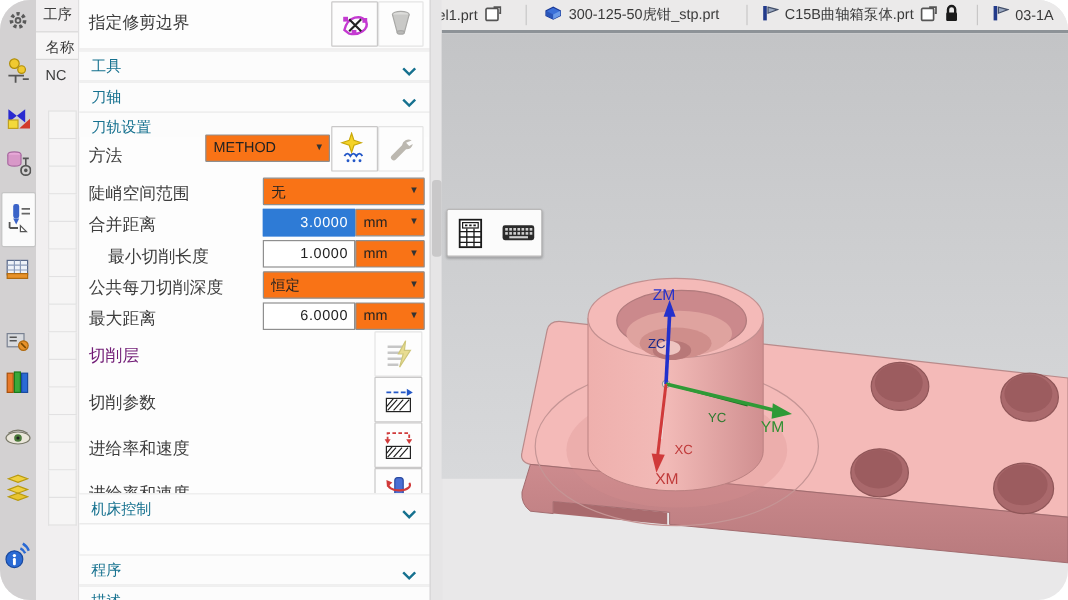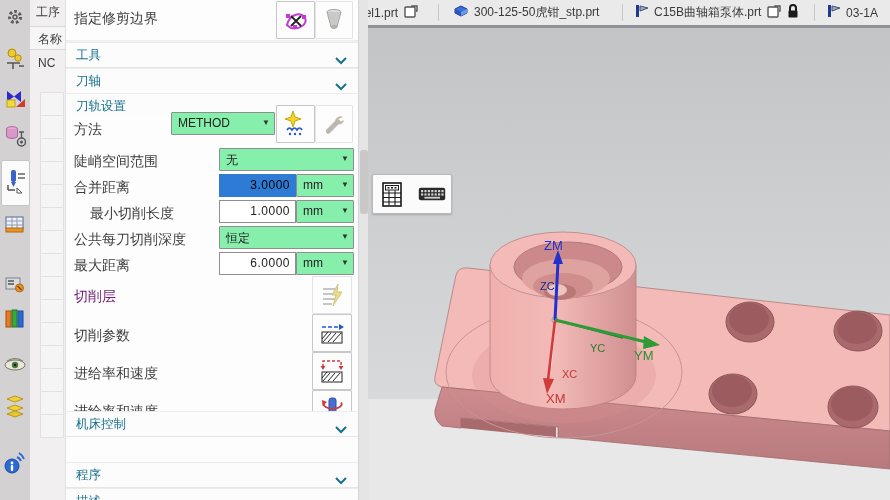--- a/index.html
+++ b/index.html
@@ -1,17 +1,17 @@
 <!DOCTYPE html>
 <html><head>
 <meta charset="utf-8">
 <style>
   html,body{margin:0;padding:0;}
   body{font-family:"Liberation Sans","DejaVu Sans",sans-serif;}
-  .app{position:relative;width:890px;height:500px;overflow:hidden;background:#e9e8e9;}
+  .app{position:relative;width:890px;height:500px;overflow:hidden;background:#e9e8e9;border-radius:25px;}
 
   
   .ribbon{position:absolute;left:0;top:0;width:30px;height:500px;background:#d3d1d2;border-right:1px solid #bdbcbd;}
   .rb{position:absolute;left:2px;width:26px;height:26px;display:flex;align-items:center;justify-content:center;cursor:pointer;}
   .rb.sel{background:#fbfbfb;border:1px solid #c4c4c4;border-radius:2px;left:1px;width:27px;height:44px;}
 
   
   .nav{position:absolute;left:30px;top:0;width:35px;height:500px;background:#f1eff0;border-right:1px solid #ddd;}
   .nav .tab{position:absolute;left:6px;top:4px;font-size:12px;color:#3c3c3c;white-space:nowrap;}
   .nav .hdr{position:absolute;left:0;top:26px;width:35px;height:22px;border-top:1px solid #d8d8d8;border-bottom:1px solid #d8d8d8;background:#f7f6f6;}
@@ -22,27 +22,27 @@
   .nav .cells div:first-child{border-top:1px solid #e2e1e2;}
 
   
   .dlg{position:absolute;left:65px;top:0;width:293px;height:500px;background:#fdfdfd;border-left:1px solid #e0dfe0;}
   .dlg .lbl{position:absolute;font-size:14px;color:#3d3d3d;white-space:nowrap;}
   .dlg .lbl.dis{color:#701a75;}
   .sect{position:absolute;left:0;width:293px;height:24px;border-top:1px solid #ececec;border-bottom:1px solid #e6e6e6;background:#fcfcfc;cursor:pointer;}
   .sect .st{position:absolute;left:10px;top:4px;font-size:12.5px;color:#16718f;}
   .sect .chev{position:absolute;right:12px;top:8px;}
   .band{position:absolute;left:0;width:293px;background:#f0efef;}
-  .combo{position:absolute;height:21px;background:#86efac;border:1px solid #8f8f8f;border-radius:1px;font-size:12px;color:#222;cursor:pointer;}
+  .combo{position:absolute;height:21px;background:#f97316;border:1px solid #8f8f8f;border-radius:1px;font-size:12px;color:#222;cursor:pointer;}
   .combo .cv{position:absolute;left:6px;top:3px;white-space:nowrap;}
   .combo .da{position:absolute;right:4px;top:5px;font-size:8px;color:#333;}
   .ninput{position:absolute;height:21px;background:#fff;border:1px solid #8f8f8f;font-size:12px;color:#222;text-align:right;}
   .ninput .nv{position:absolute;right:5px;top:3px;letter-spacing:.5px;}
   .ninput.selected{background:#2e7bd6;border-color:#2e7bd6;}
-  .ninput.selected .nv{color:#000000;}
+  .ninput.selected .nv{color:#ffffff;}
   .ibtn{position:absolute;background:#fdfdfd;border:1px solid #c9c8c8;border-radius:1px;display:flex;align-items:center;justify-content:center;cursor:pointer;}
   .ibtn.flat{border-color:#e4e4e4;}
   .scrollstrip{position:absolute;left:358px;top:0;width:10px;height:500px;background:#e6e5e6;border-left:1px solid #d6d5d6;}
   .scrollstrip .thumb{position:absolute;left:1px;top:150px;width:8px;height:64px;background:#c9c8c9;border-radius:3px;}
 
   
   .tabbar{position:absolute;left:368px;top:0;width:522px;height:28px;background:#ebeaea;overflow:hidden;}
   .tabbar .edge{position:absolute;left:0;bottom:0;width:522px;height:3px;background:#8d9297;}
   .ftab{position:absolute;top:0;height:25px;display:flex;align-items:center;gap:5px;font-size:12px;color:#3a3a3a;cursor:pointer;white-space:nowrap;}
   .tdiv{position:absolute;top:4px;width:1px;height:17px;background:#c8c7c7;}

